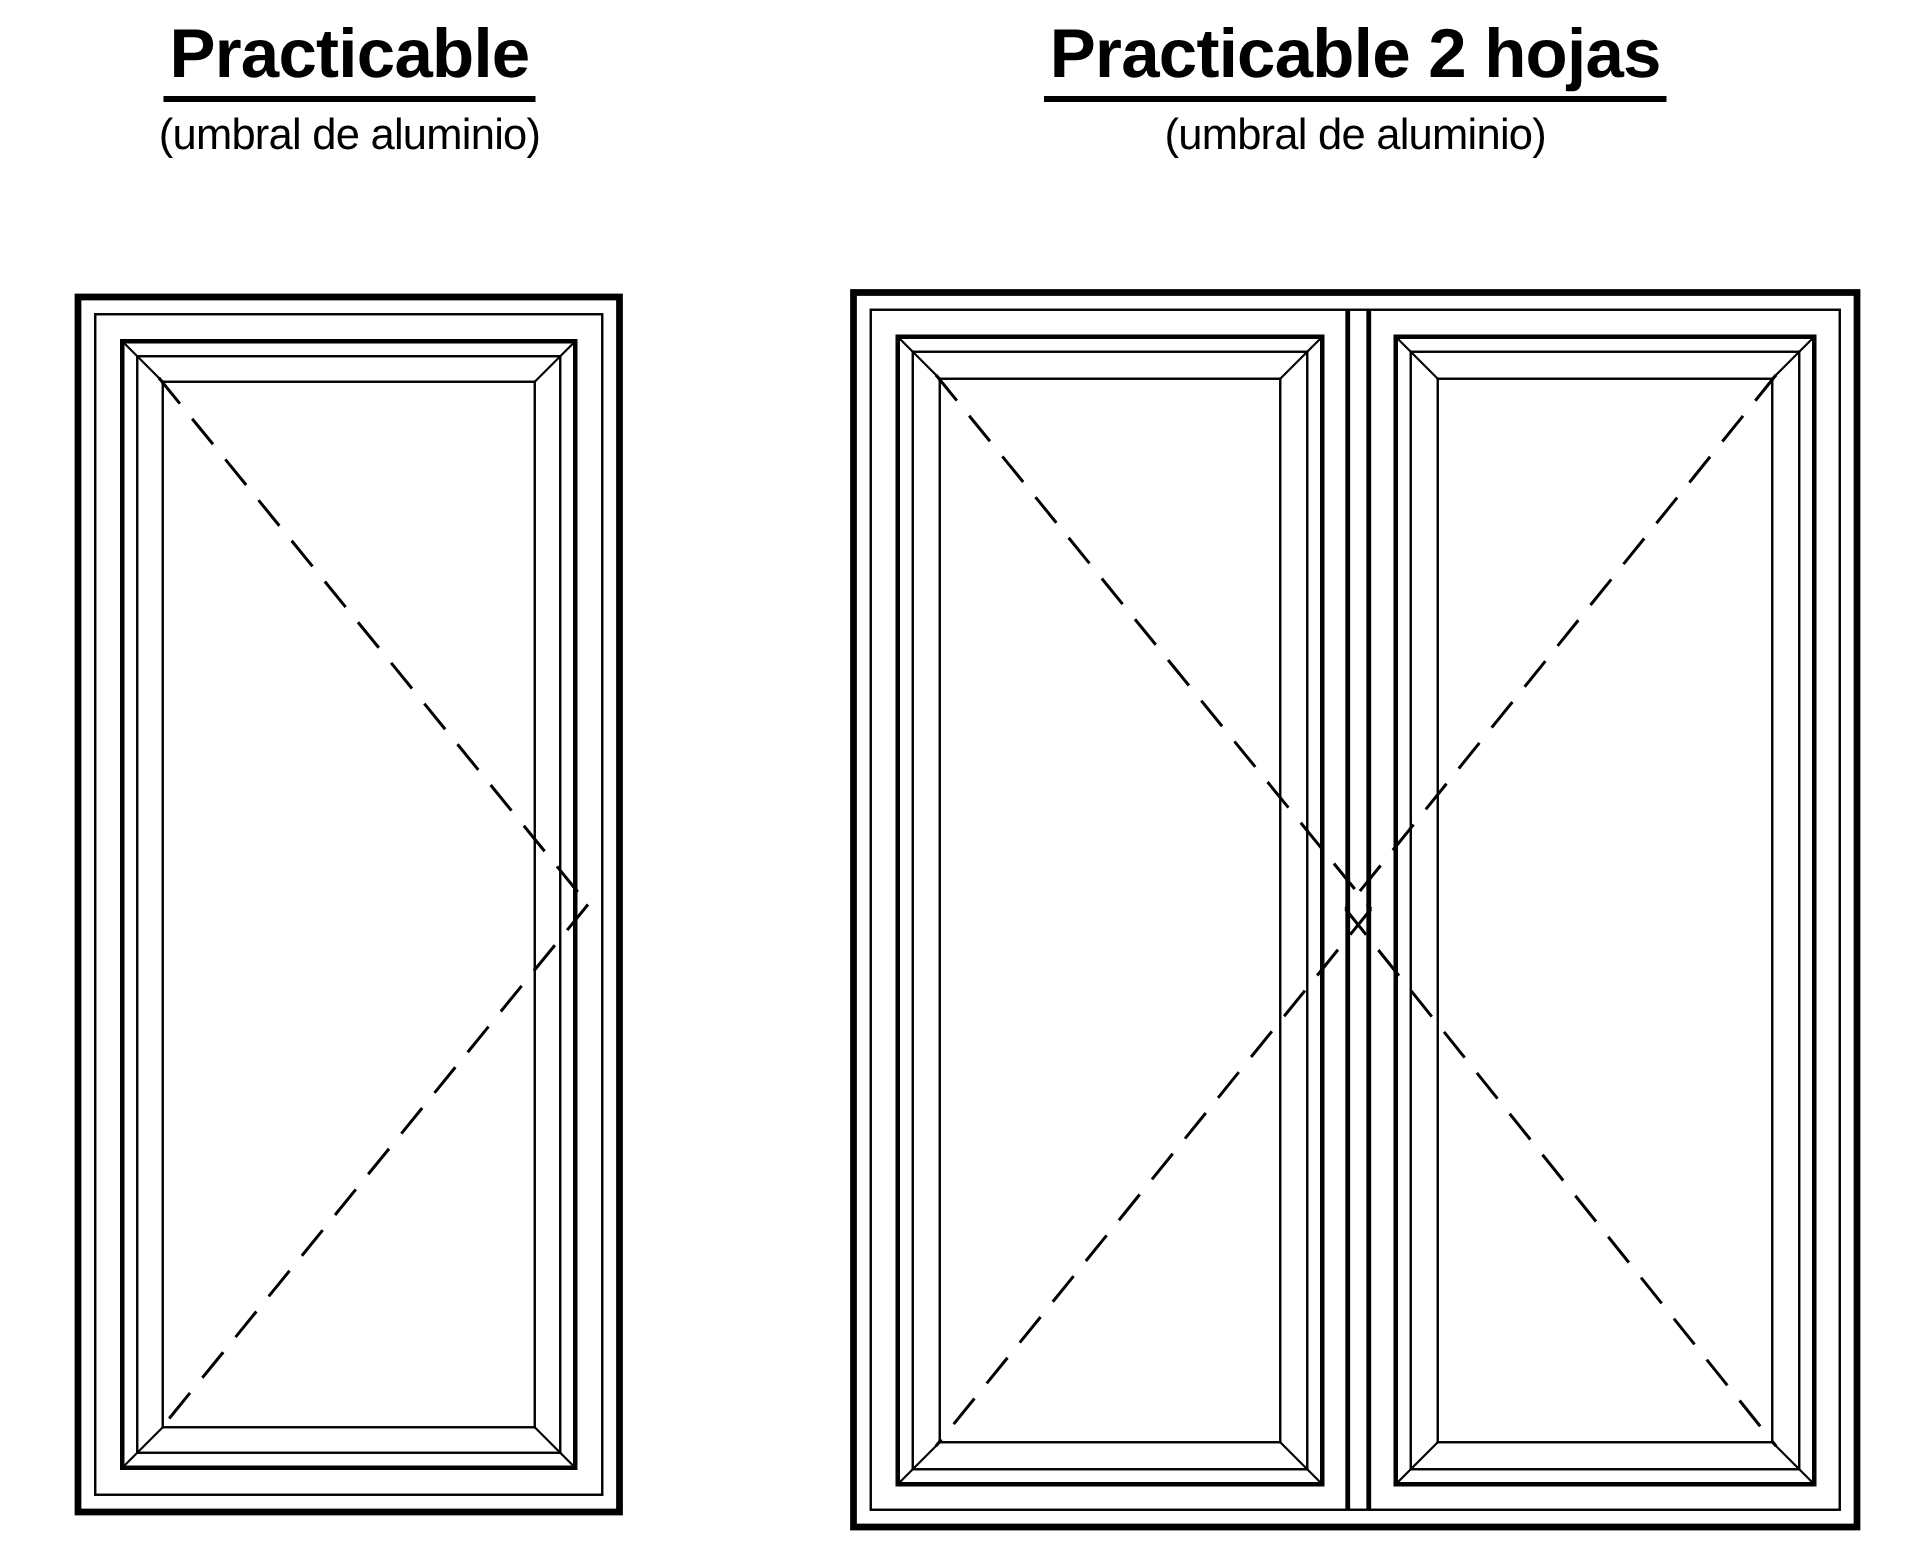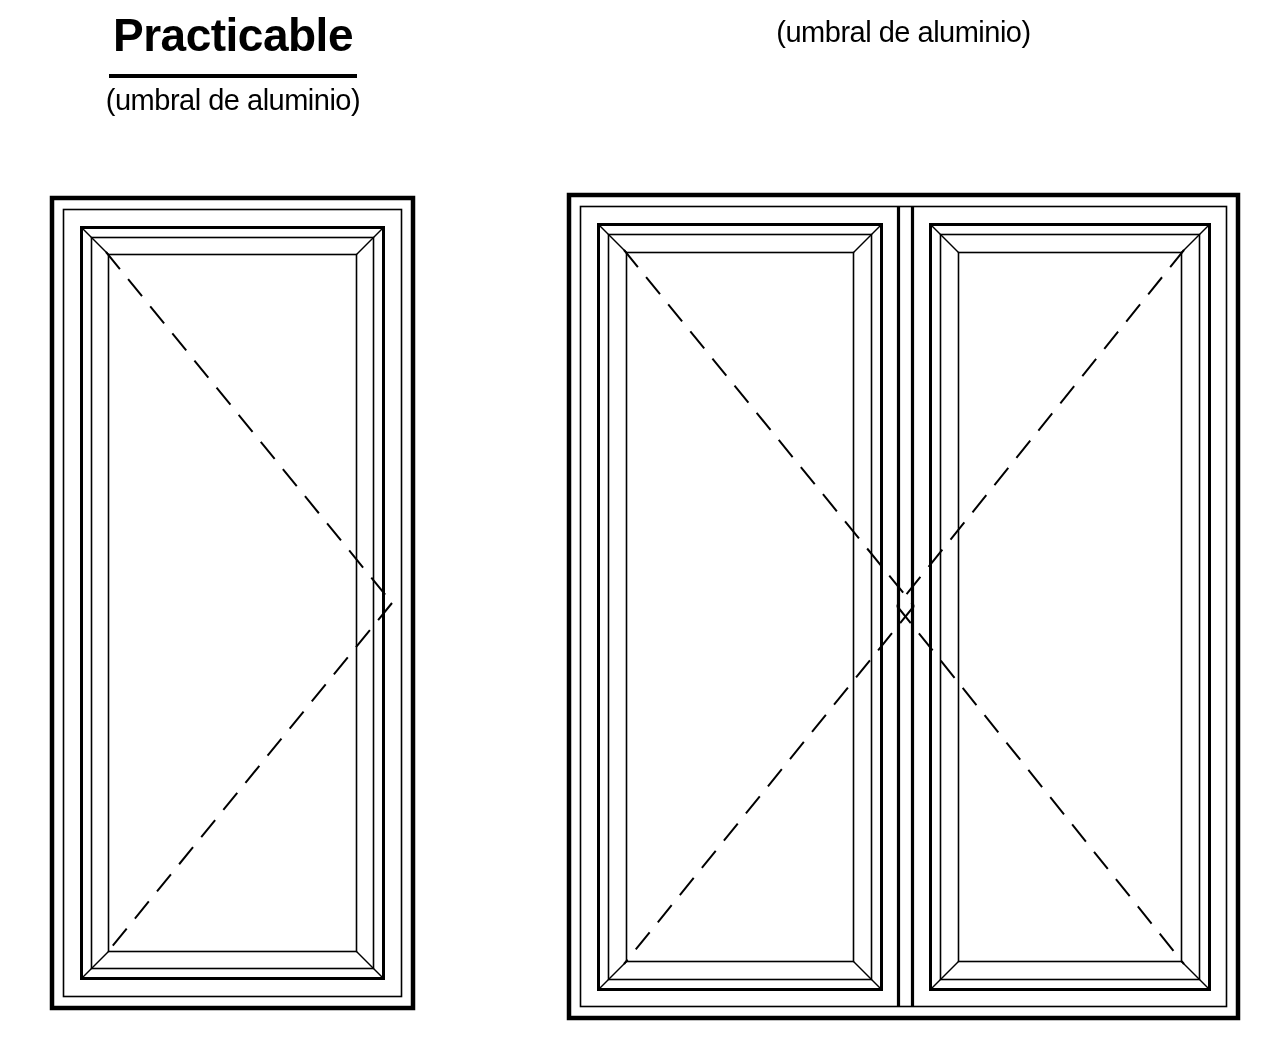--- a/index.html
+++ b/index.html
@@ -21,21 +21,21 @@
     top: 10px;
     text-align: center;
     line-height: 1.12;
   }
   .figure-caption .title {
     display: inline-block;
     font-size: 46px;
     font-weight: 700;
     letter-spacing: -0.5px;
     border-bottom: 4px solid #000;
-    padding: 0 4px 12px 4px;
+    padding: 0 4px 2px 4px;
   }
   .figure-caption .subtitle {
     display: block;
     font-size: 29px;
     font-weight: 400;
     letter-spacing: -0.5px;
     margin-top: 6px;
   }
   .caption-left  { left: 28px;  width: 410px; }
   .caption-right { left: 567px; width: 673px; }
@@ -51,20 +51,21 @@
 <body>
 
 <div class="page">
 
   <div class="figure-caption caption-left">
     <span class="title">Practicable</span>
     <span class="subtitle">(umbral de aluminio)</span>
   </div>
 
   <div class="figure-caption caption-right">
+    <span class="title">Practicable 2 hojas</span>
     <span class="subtitle">(umbral de aluminio)</span>
   </div>
 
   <svg class="drawing" width="1280" height="1039" viewBox="0 0 1280 1039">
 
     <g>
 
       <rect class="frame-line" x="52" y="198" width="361" height="810" stroke-width="4.5"></rect>
       <rect class="frame-line" x="63.5" y="209.5" width="338" height="787" stroke-width="1.6"></rect>
 

